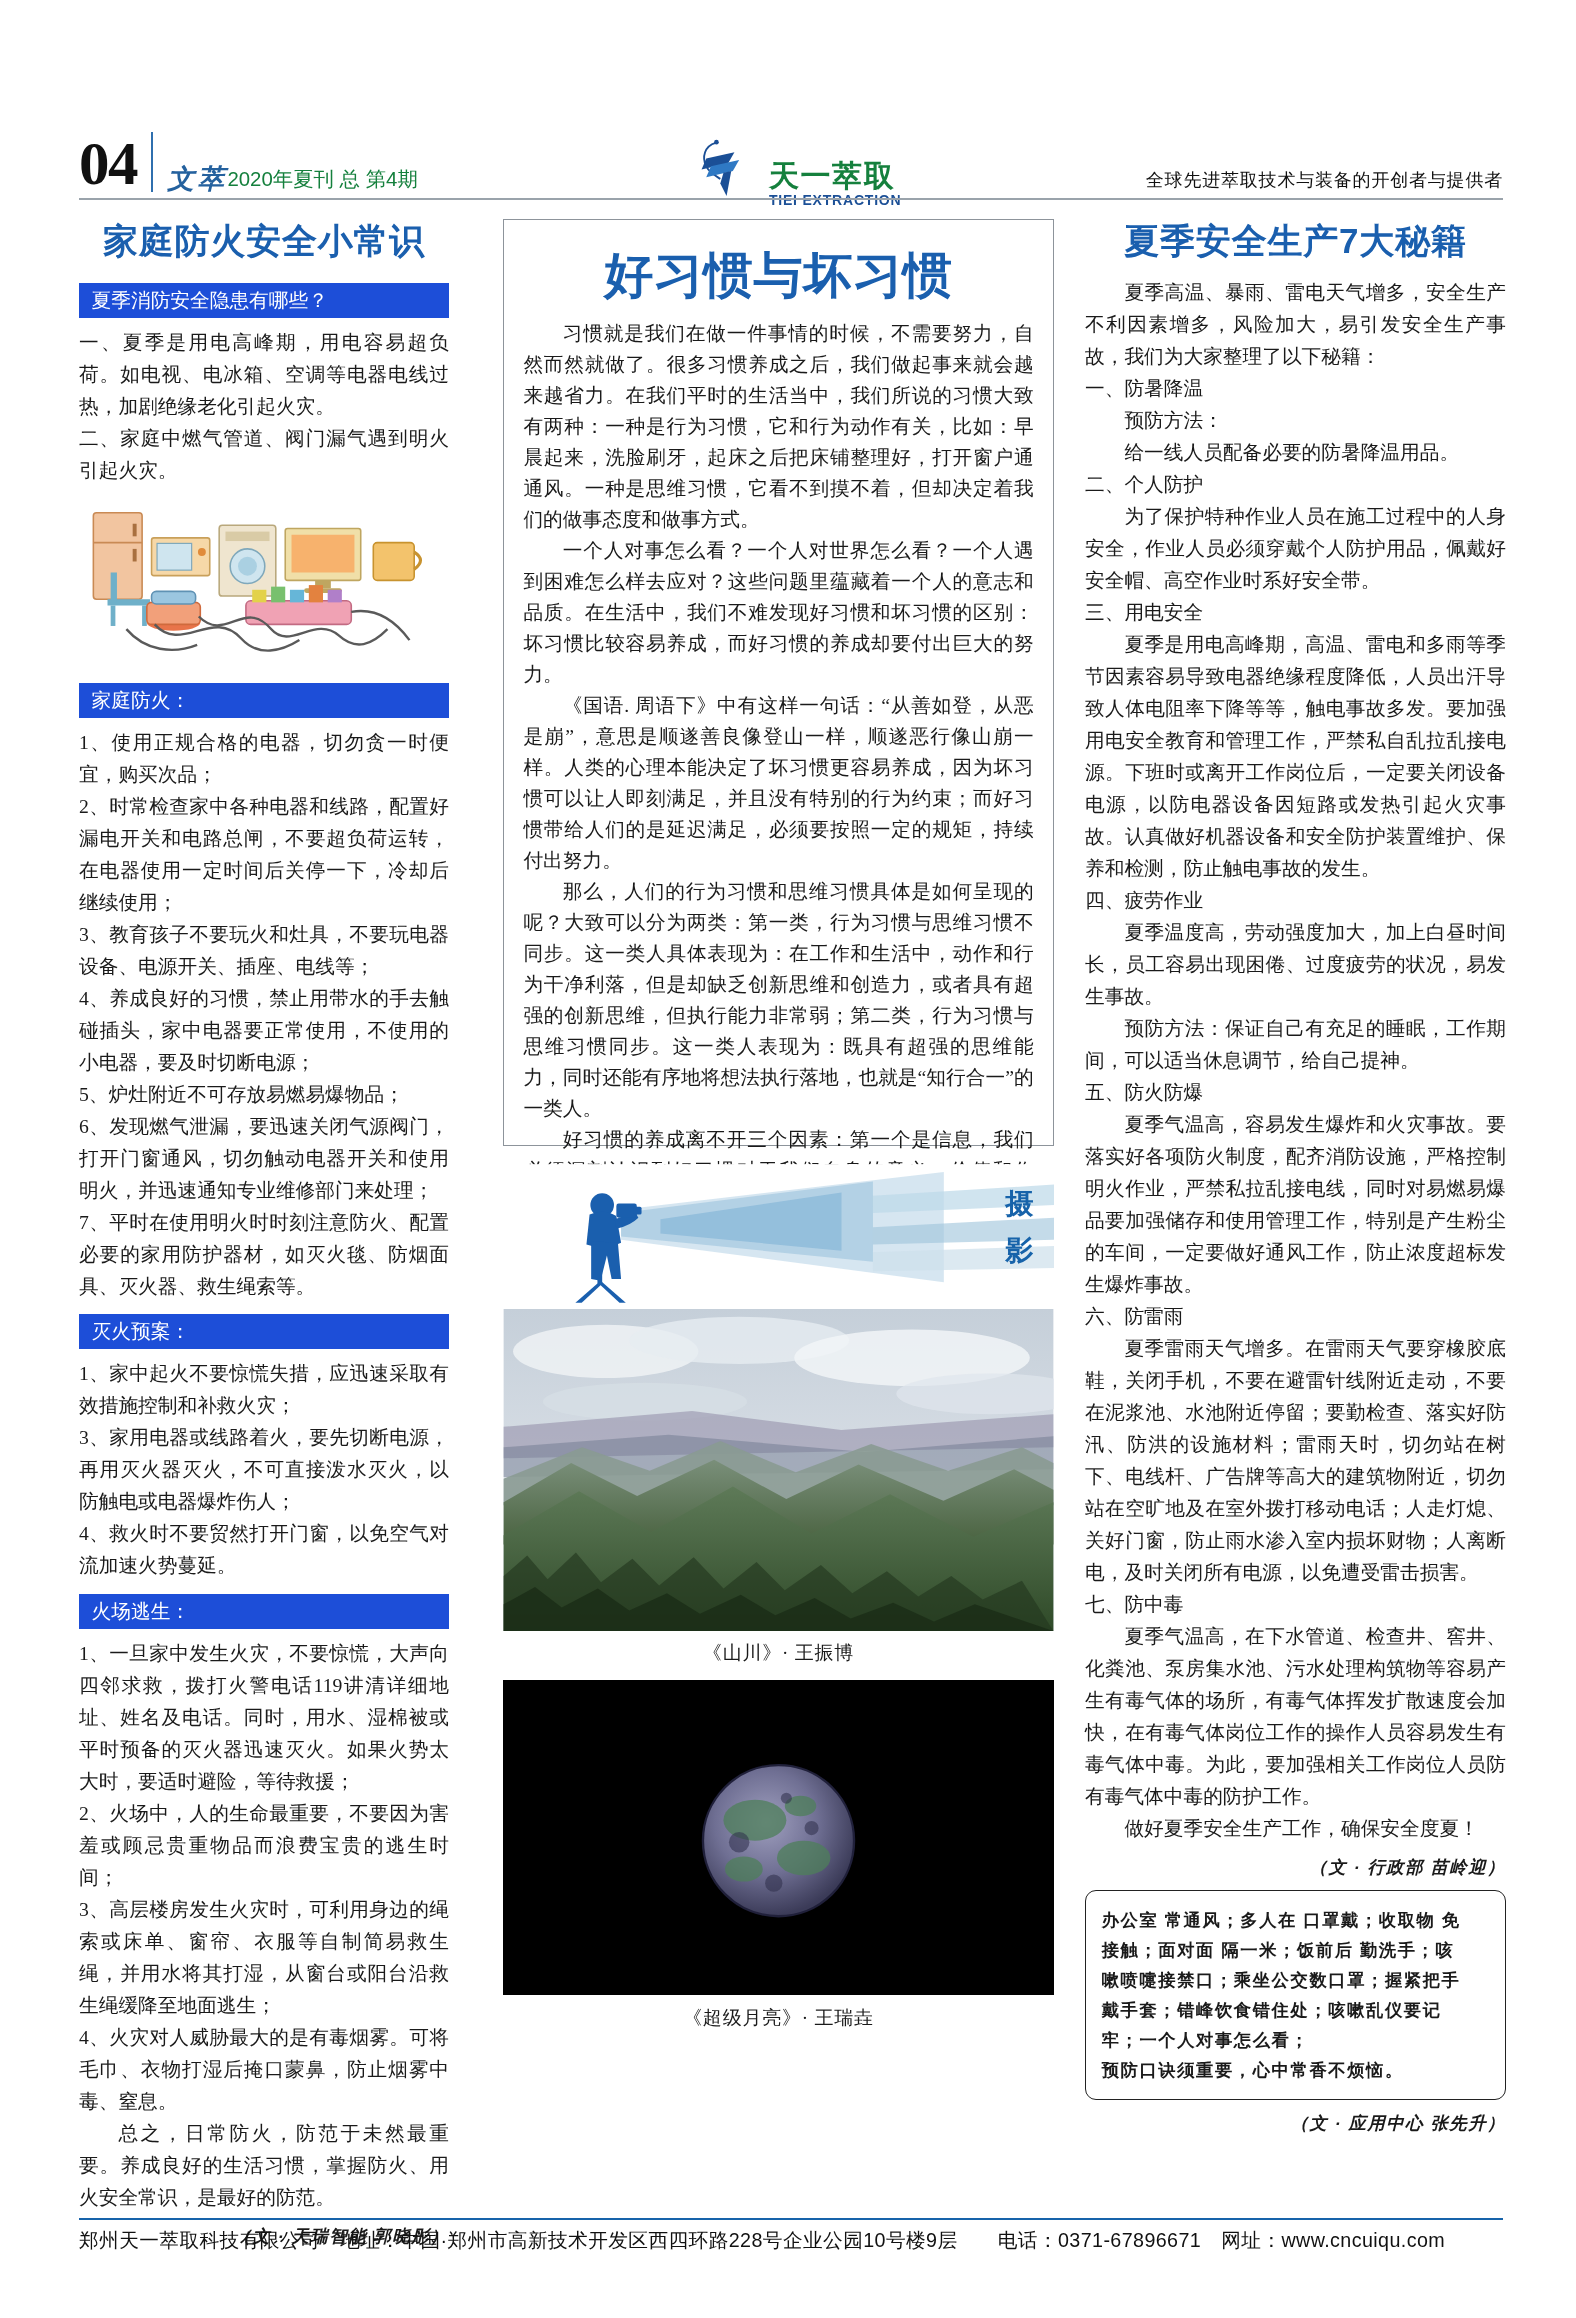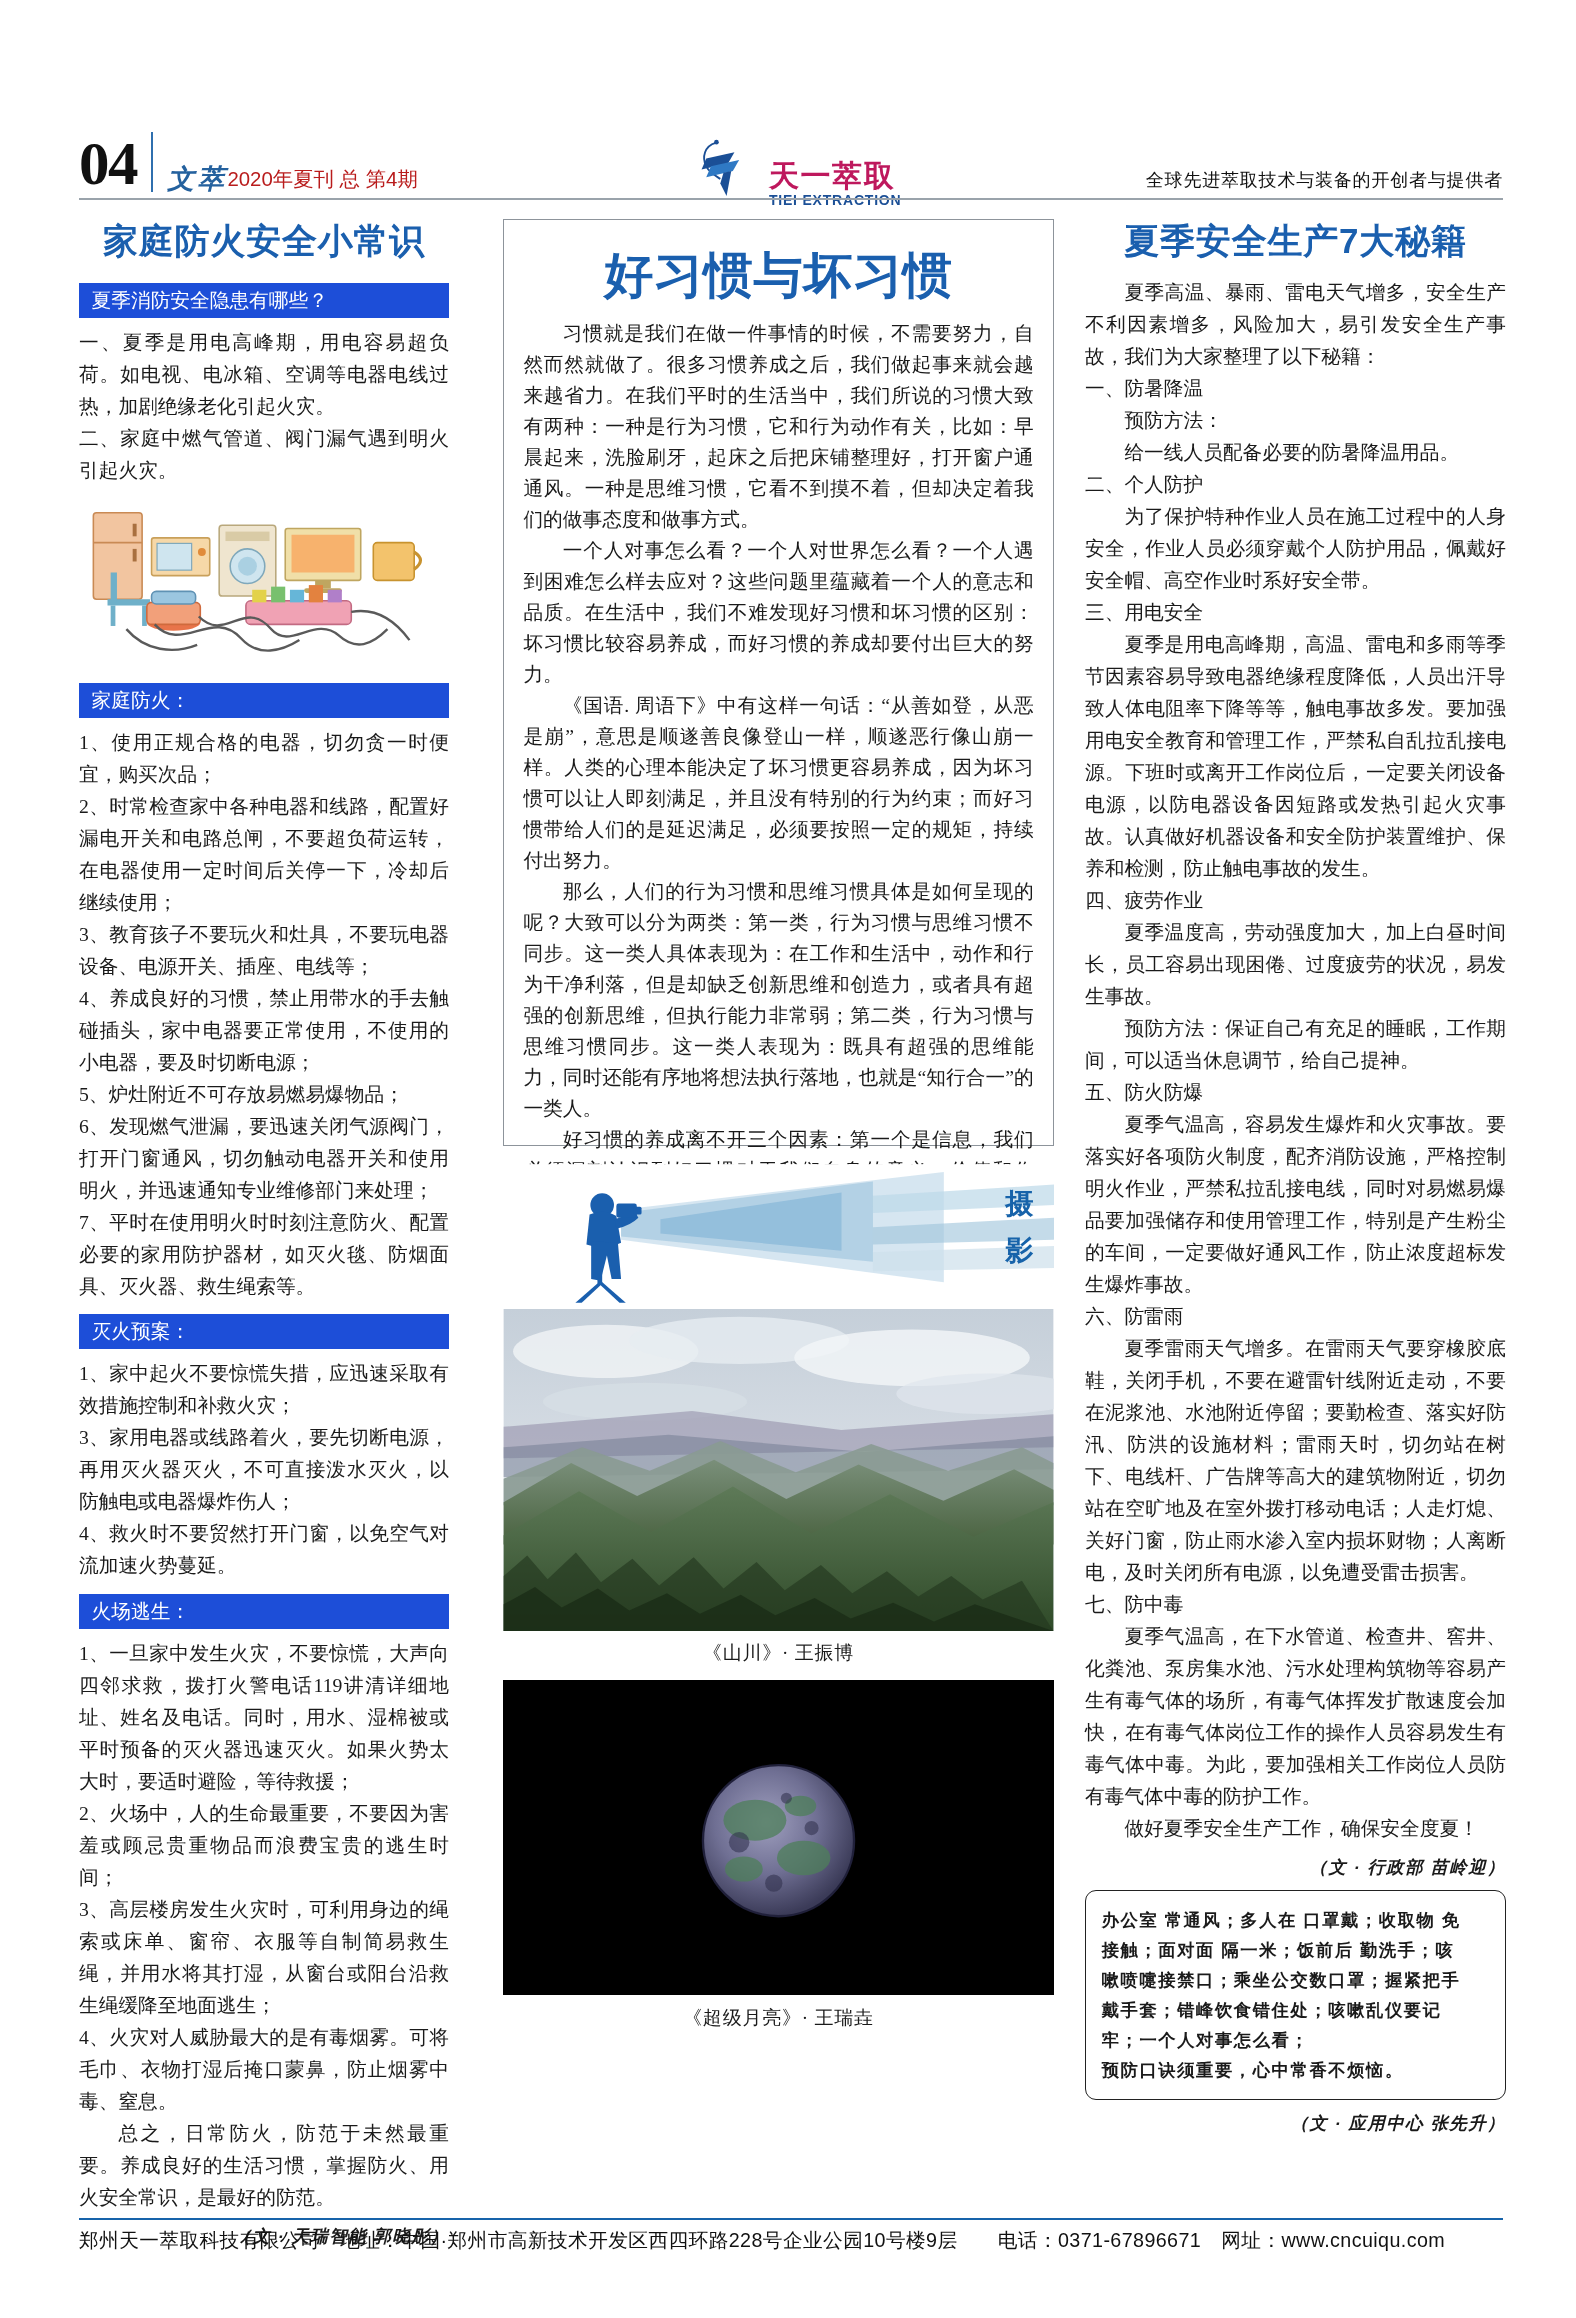--- a/index.html
+++ b/index.html
@@ -24,29 +24,29 @@
   }
   .mh-rule { width:2.4px; height:60px; background:#2f6fae; margin:0 14px 1.6px 14px; }
   .mh-txt { display:flex; flex-direction:row; justify-content:space-between; }
   .mh-wencui {
     font-family:"Liberation Serif","DejaVu Serif",serif;
     font-size:27px; color:#24619e; font-weight:bold; font-style:italic;
     line-height:30px; letter-spacing:3.1px;
   }
   .mh-issue {
     font-family:"Liberation Sans","DejaVu Sans",sans-serif;
-    font-size:20.4px; color:#b91c1c; line-height:25px; margin-top:3.1px;
+    font-size:20.4px; color:#15803d; line-height:25px; margin-top:3.1px;
   }
 
   .logo-wrap { position:absolute; left:621px; top:-3.1px; display:flex; align-items:center; }
   .logo-mark { width:61px; height:63px; margin-right:7.9px; }
   .logo-text { display:flex; flex-direction:column; }
   .logo-cn {
     font-family:"Liberation Sans","DejaVu Sans",sans-serif;
-    font-weight:bold; font-size:30px; color:#be185d; letter-spacing:1.6px; line-height:33px;margin-top:30px;
+    font-weight:bold; font-size:30px; color:#15803d; letter-spacing:1.6px; line-height:33px;margin-top:30px;
   }
   .logo-en {
     font-family:"Liberation Sans","DejaVu Sans",sans-serif;
     font-weight:bold; font-size:14px; color:#1b4f96; letter-spacing:0.8px; line-height:17.3px;
   }
   .slogan {
     position:absolute; right:0; top:36px;
     font-family:"Liberation Sans","DejaVu Sans",sans-serif;
     font-size:18px; color:#111; letter-spacing:0.8px;
   }

